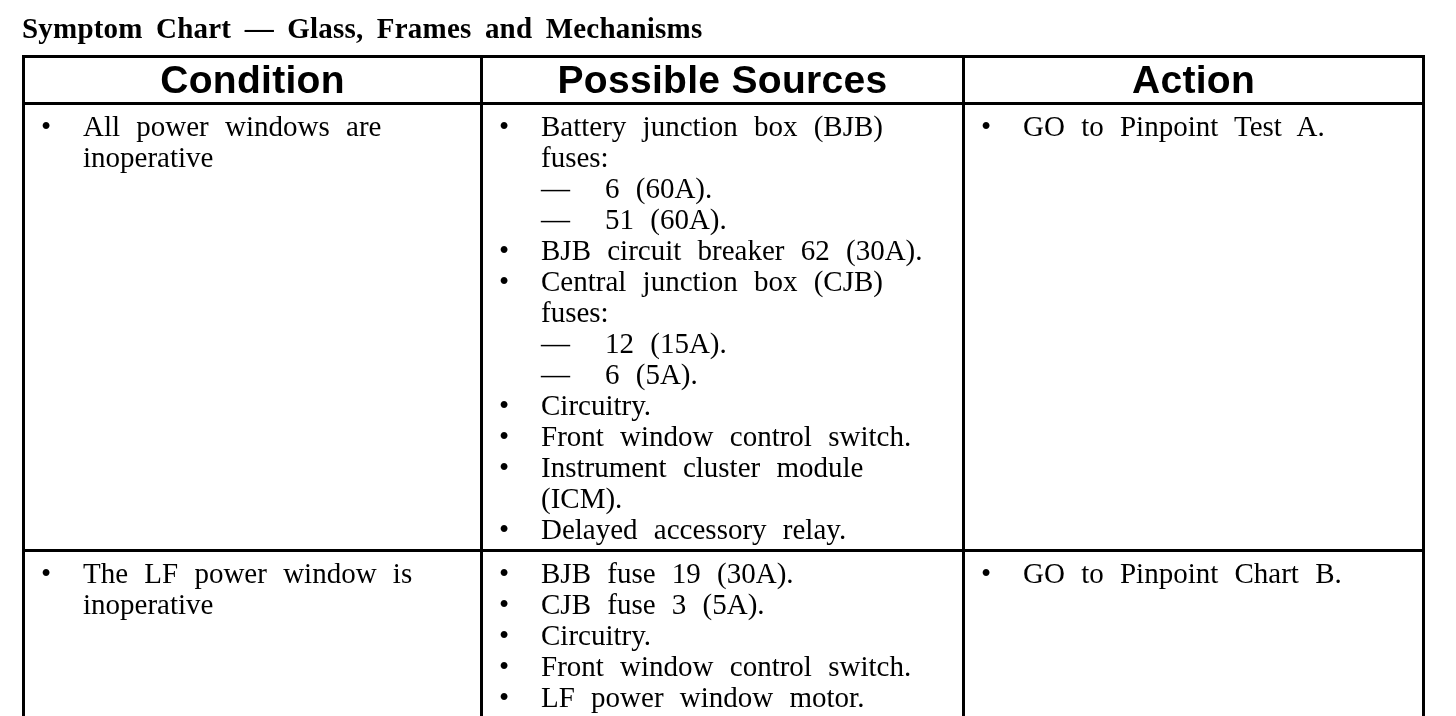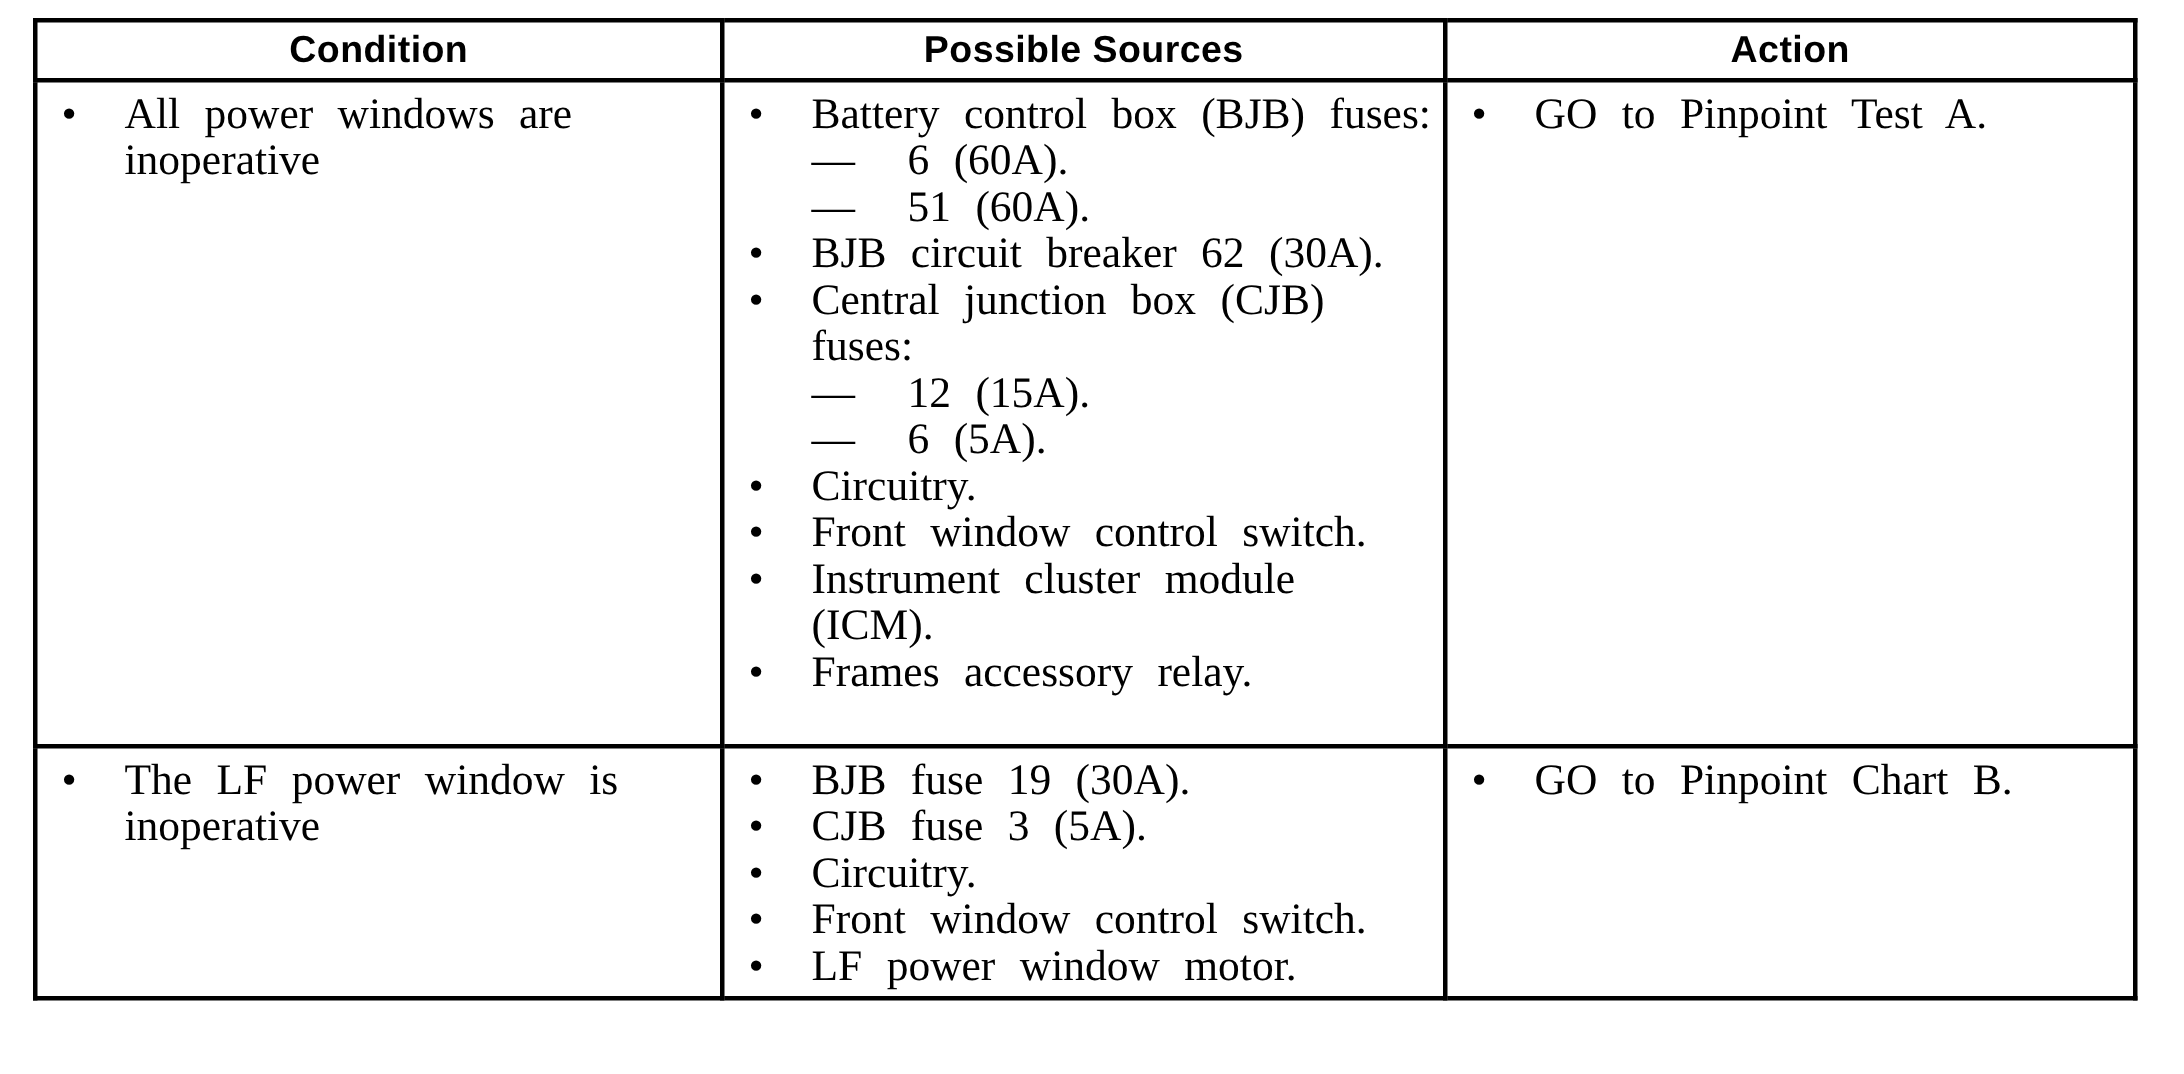--- a/index.html
+++ b/index.html
@@ -25,21 +25,21 @@
     table-layout: fixed;
     width: 1400px;
   }
   col.c1 { width: 458px; }
   col.c2 { width: 482px; }
   col.c3 { width: 460px; }
   th, td { border: 3px solid #000000; }
   th {
     font-family: "Liberation Sans", sans-serif;
     font-weight: bold;
-    font-size: 25px;
+    font-size: 39px;
     letter-spacing: 0.3px;
     height: 40px;
     text-align: center;
     vertical-align: middle;
     padding: 0;
   }
   td {
     vertical-align: top;
     padding: 6px 6px 4px 0;
     font-size: 29px;
@@ -51,20 +51,21 @@
   .li { display: flex; padding-left: 16px; }
   .marker { flex: 0 0 42px; width: 42px; }
   .li.sub { padding-left: 58px; }
   .li.sub .marker { flex: 0 0 64px; width: 64px; }
   .li-text { flex: 1 1 auto; min-width: 0; font-family: Liberation Serif, serif; }
 </style>
 </head>
 <body>
 
 <div class="page">
+  <div class="title">Symptom Chart — Glass, Frames and Mechanisms</div>
 
   <table class="symptom">
     <colgroup>
       <col class="c1">
         <col class="c2">
         <col class="c3">
     </colgroup>
     <thead>
       <tr>
         <th>Condition</th>
@@ -79,21 +80,21 @@
               <div class="li">
                 <span class="marker">•</span>
                 <span class="li-text">All power windows are inoperative</span>
               </div>
             </div>
         </td>
         <td>
           <div>
               <div class="li">
                 <span class="marker">•</span>
-                <span class="li-text">Battery control box (BJB) fuses:</span>
+                <span class="li-text">Battery junction box (BJB) fuses:</span>
               </div>
               <div class="li sub">
                 <span class="marker">—</span>
                 <span class="li-text">6 (60A).</span>
               </div>
               <div class="li sub">
                 <span class="marker">—</span>
                 <span class="li-text">51 (60A).</span>
               </div>
               <div class="li">
@@ -119,21 +120,21 @@
               <div class="li">
                 <span class="marker">•</span>
                 <span class="li-text">Front window control switch.</span>
               </div>
               <div class="li">
                 <span class="marker">•</span>
                 <span class="li-text">Instrument cluster module (ICM).</span>
               </div>
               <div class="li">
                 <span class="marker">•</span>
-                <span class="li-text">Frames accessory relay.</span>
+                <span class="li-text">Delayed accessory relay.</span>
               </div>
             </div>
         </td>
         <td>
           <div>
               <div class="li">
                 <span class="marker">•</span>
                 <span class="li-text">GO to Pinpoint Test A.</span>
               </div>
             </div>

